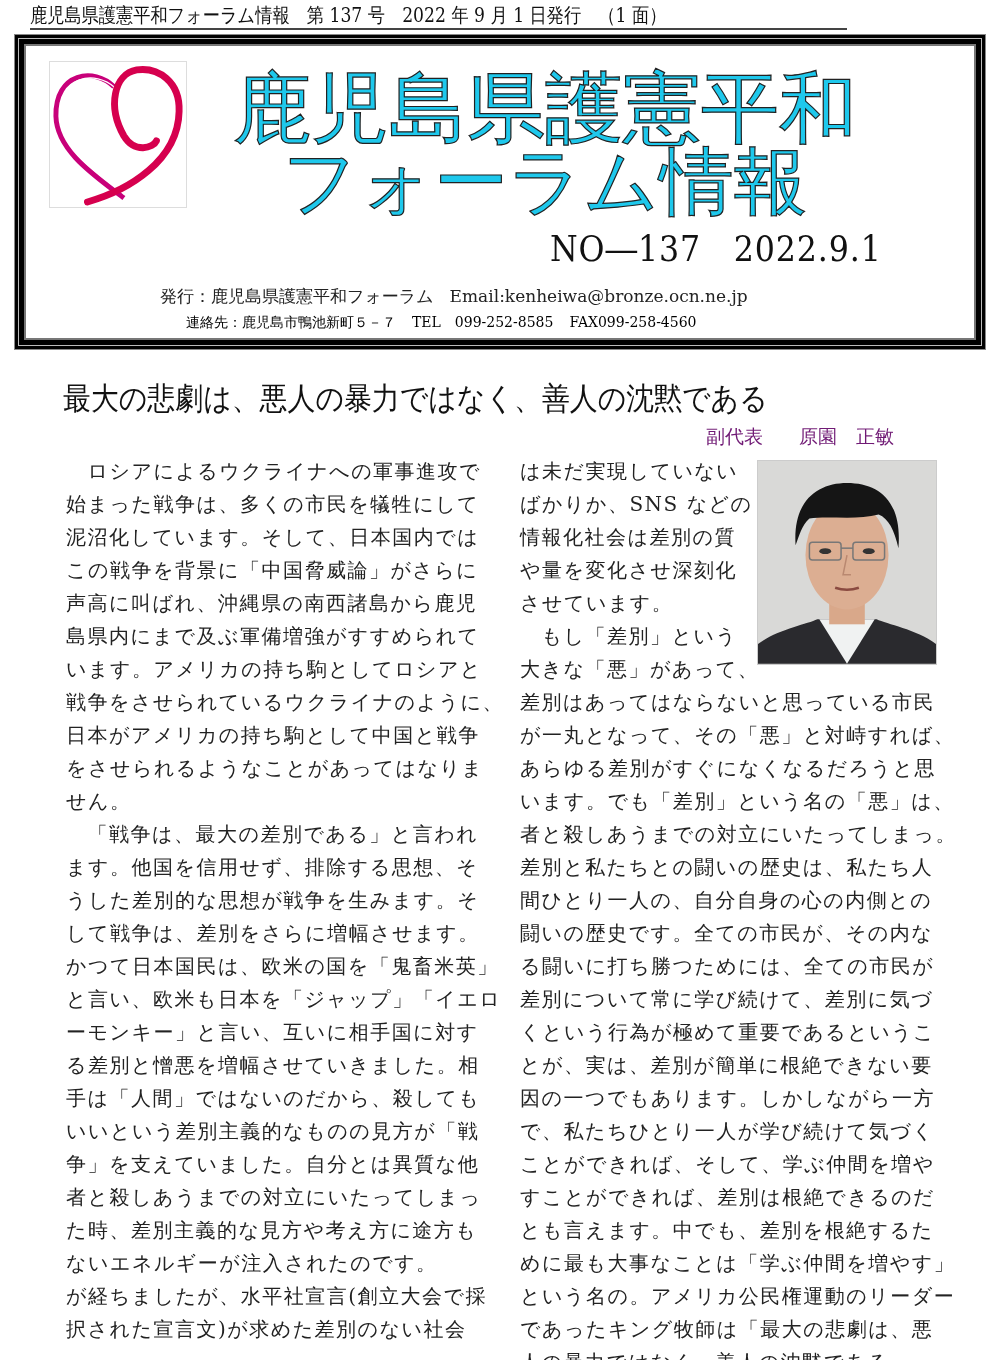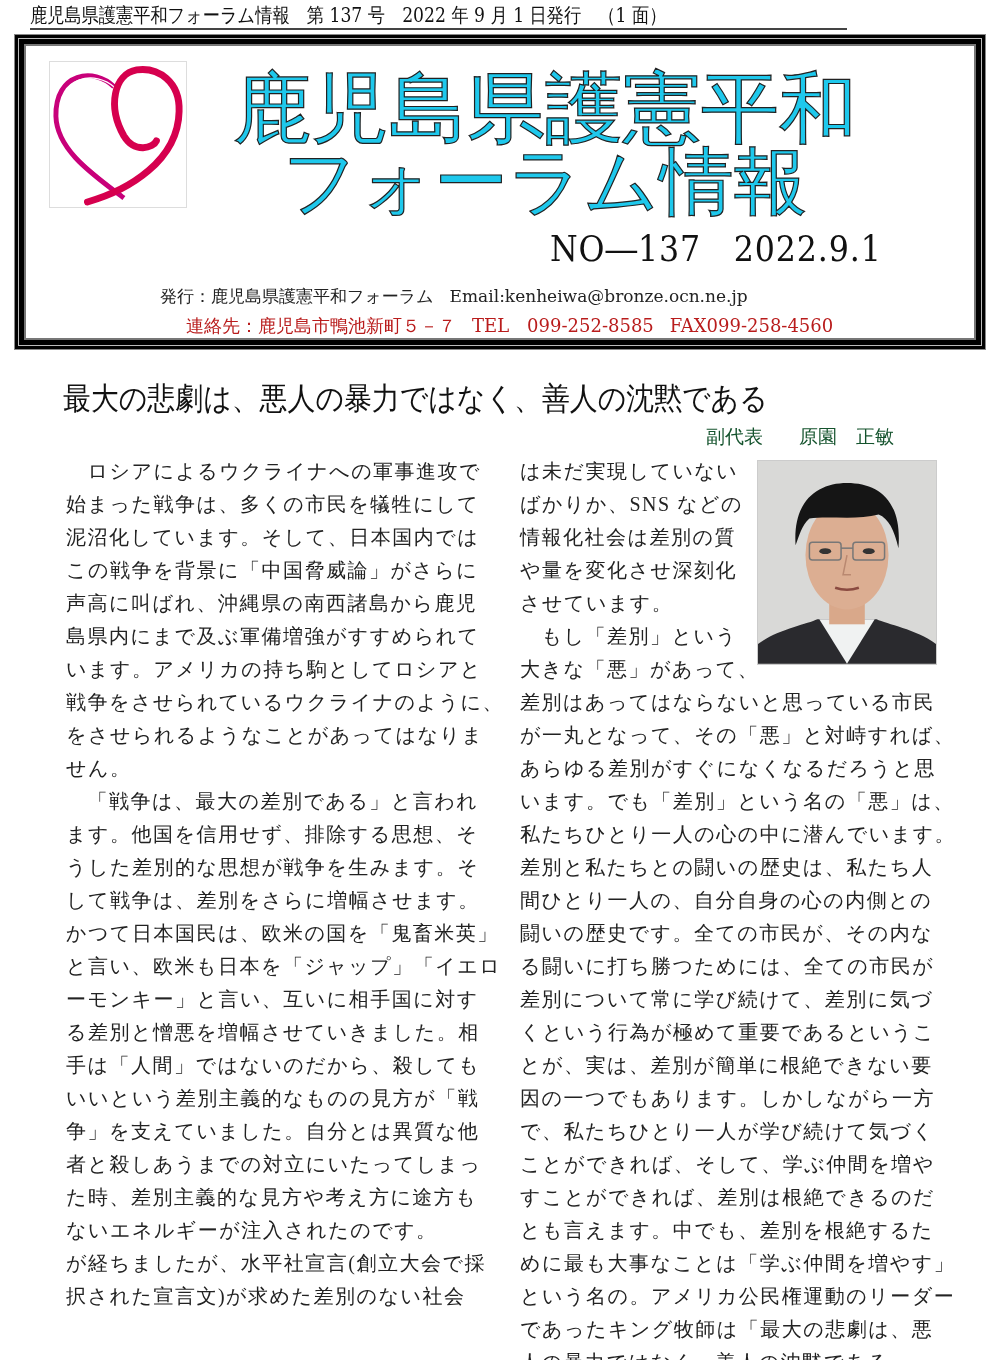--- a/index.html
+++ b/index.html
@@ -40,38 +40,38 @@
 
   .issue-line {
     position: absolute; left: 550px; top: 225px; font-size: 36px; color: #111;
     white-space: nowrap; letter-spacing: 1px;
     transform: scaleX(0.88); transform-origin: left top;
   }
   .pub-line {
     position: absolute; left: 160px; top: 285px; font-size: 17px; white-space: nowrap; color: #222;
   }
   .contact-line {
-    position: absolute; left: 186px; top: 314px; font-size: 18px; white-space: nowrap; color: #b91c1c;
+    position: absolute; left: 186px; top: 314px; font-size: 14px; white-space: nowrap; color: #000000;
   }
   .pub-line span, .contact-line span { margin-right: 16px; }
 
   .headline {
     position: absolute; left: 63px; top: 378px; font-size: 31px; color: #111; white-space: nowrap;
     transform: scaleX(0.9); transform-origin: left top;
   }
   .byline {
-    position: absolute; left: 706px; top: 424px; font-size: 19px; color: #14532d; white-space: nowrap;
+    position: absolute; left: 706px; top: 424px; font-size: 19px; color: #701a75; white-space: nowrap;
   }
   .byline span { margin-right: 36px; }
   .byline span:last-child { margin-right: 0; }
 
   .col {
     position: absolute; font-size: 20px; line-height: 33px; color: #222; letter-spacing: 1.5px;
   }
-  .col .line { display: block; white-space: nowrap; height: 33px; font-family: Liberation Serif, serif; }
+  .col .line { display: block; white-space: nowrap; height: 33px; }
   .col-left { left: 66px; top: 455px; width: 430px; }
   .col-right-top { left: 520px; top: 455px; width: 230px; }
   .col-right-bottom { left: 520px; top: 686px; width: 440px; }
 
   .photo {
     position: absolute; left: 757px; top: 460px; width: 180px; height: 205px;
     background: #d8d8d6; border: 1px solid #ccc; overflow: hidden;
   }
   .photo svg { width: 100%; height: 100%; }
 </style>
@@ -116,20 +116,21 @@
 
 <div class="col col-left" id="colLeft">
     <span class="line">　ロシアによるウクライナへの軍事進攻で</span>
     <span class="line">始まった戦争は、多くの市民を犠牲にして</span>
     <span class="line">泥沼化しています。そして、日本国内では</span>
     <span class="line">この戦争を背景に「中国脅威論」がさらに</span>
     <span class="line">声高に叫ばれ、沖縄県の南西諸島から鹿児</span>
     <span class="line">島県内にまで及ぶ軍備増強がすすめられて</span>
     <span class="line">います。アメリカの持ち駒としてロシアと</span>
     <span class="line">戦争をさせられているウクライナのように、</span>
+    <span class="line">日本がアメリカの持ち駒として中国と戦争</span>
     <span class="line">をさせられるようなことがあってはなりま</span>
     <span class="line">せん。</span>
     <span class="line">　「戦争は、最大の差別である」と言われ</span>
     <span class="line">ます。他国を信用せず、排除する思想、そ</span>
     <span class="line">うした差別的な思想が戦争を生みます。そ</span>
     <span class="line">して戦争は、差別をさらに増幅させます。</span>
     <span class="line">かつて日本国民は、欧米の国を「鬼畜米英」</span>
     <span class="line">と言い、欧米も日本を「ジャップ」「イエロ</span>
     <span class="line">ーモンキー」と言い、互いに相手国に対す</span>
     <span class="line">る差別と憎悪を増幅させていきました。相</span>
@@ -149,21 +150,21 @@
     <span class="line">や量を変化させ深刻化</span>
     <span class="line">させています。</span>
     <span class="line">　もし「差別」という</span>
     <span class="line">大きな「悪」があって、</span>
   </div>
 <div class="col col-right-bottom" id="colRightBottom">
     <span class="line">差別はあってはならないと思っている市民</span>
     <span class="line">が一丸となって、その「悪」と対峙すれば、</span>
     <span class="line">あらゆる差別がすぐになくなるだろうと思</span>
     <span class="line">います。でも「差別」という名の「悪」は、</span>
-    <span class="line">私たちひとり一人の心の中に潜んでいます。</span>
+    <span class="line">者と殺しあうまでの対立にいたってしまっ。</span>
     <span class="line">差別と私たちとの闘いの歴史は、私たち人</span>
     <span class="line">間ひとり一人の、自分自身の心の内側との</span>
     <span class="line">闘いの歴史です。全ての市民が、その内な</span>
     <span class="line">る闘いに打ち勝つためには、全ての市民が</span>
     <span class="line">差別について常に学び続けて、差別に気づ</span>
     <span class="line">くという行為が極めて重要であるというこ</span>
     <span class="line">とが、実は、差別が簡単に根絶できない要</span>
     <span class="line">因の一つでもあります。しかしながら一方</span>
     <span class="line">で、私たちひとり一人が学び続けて気づく</span>
     <span class="line">ことができれば、そして、学ぶ仲間を増や</span>

